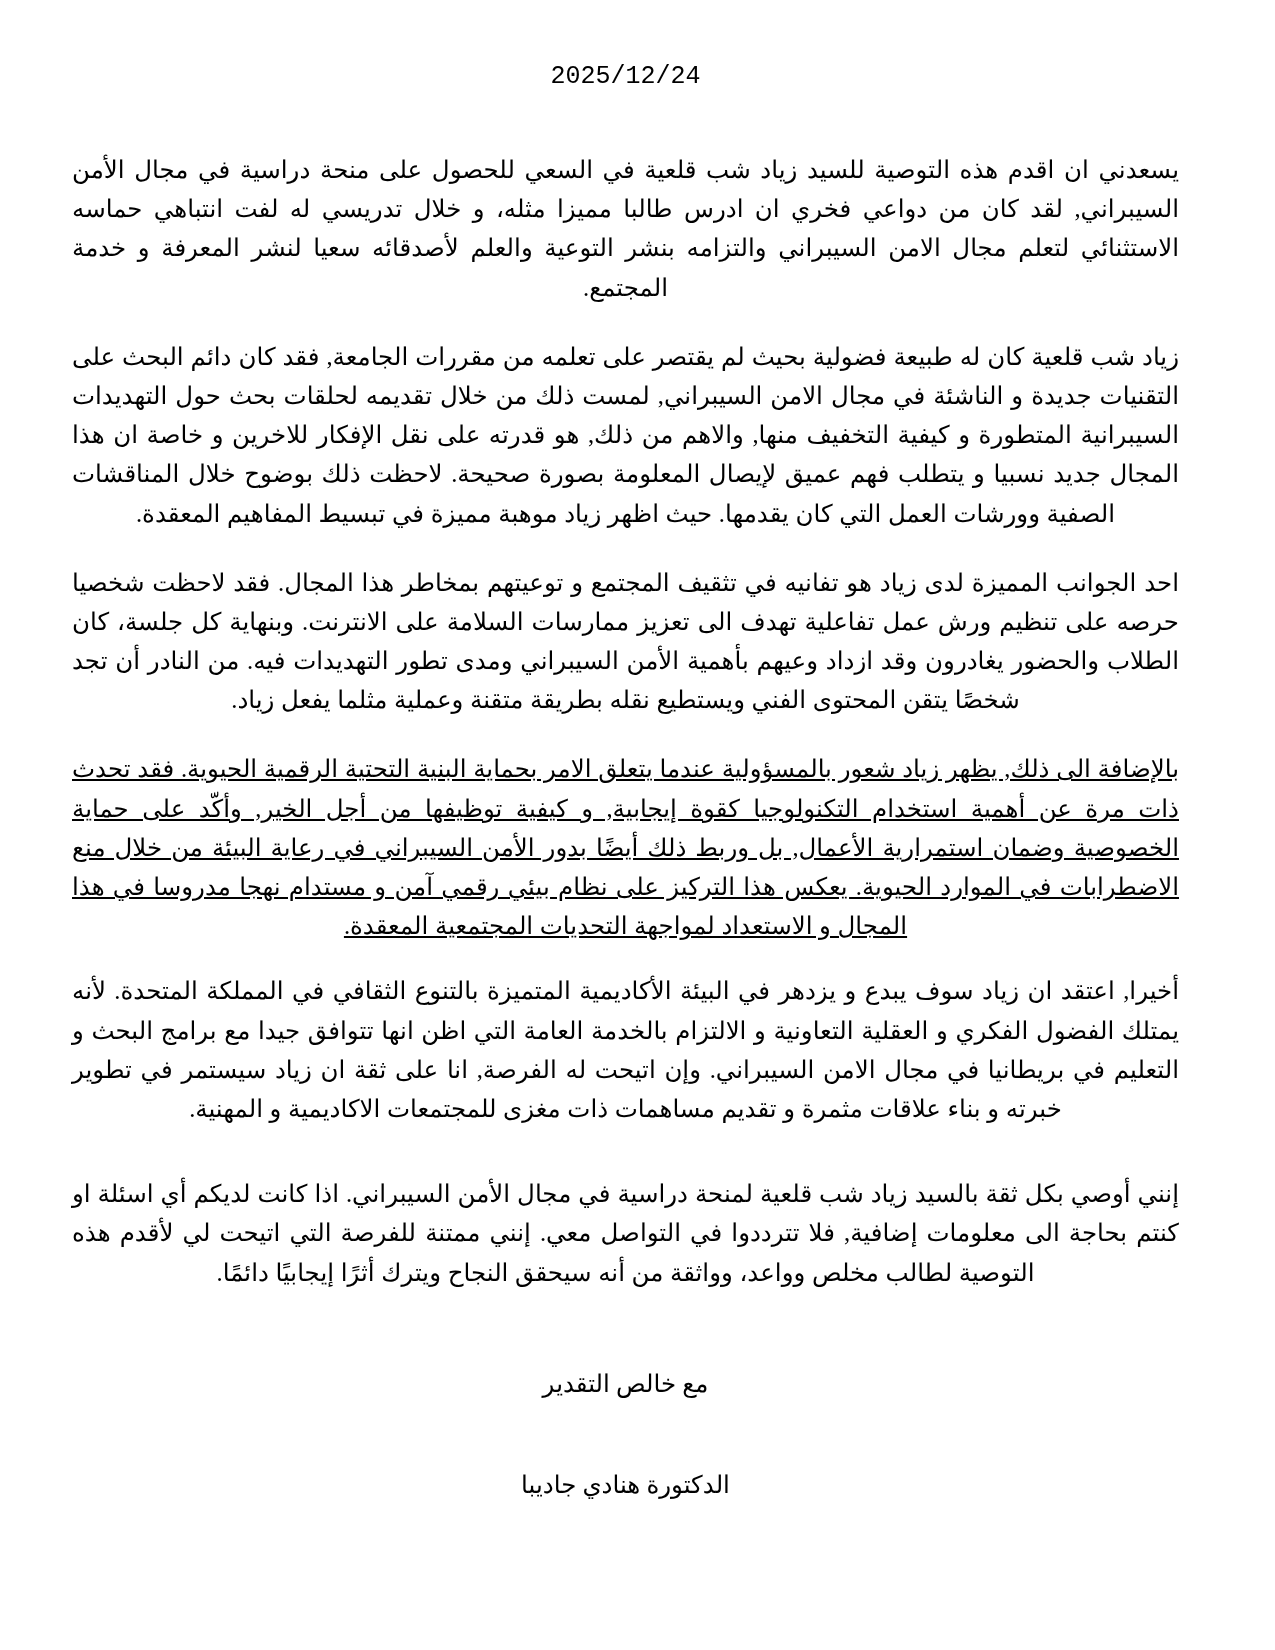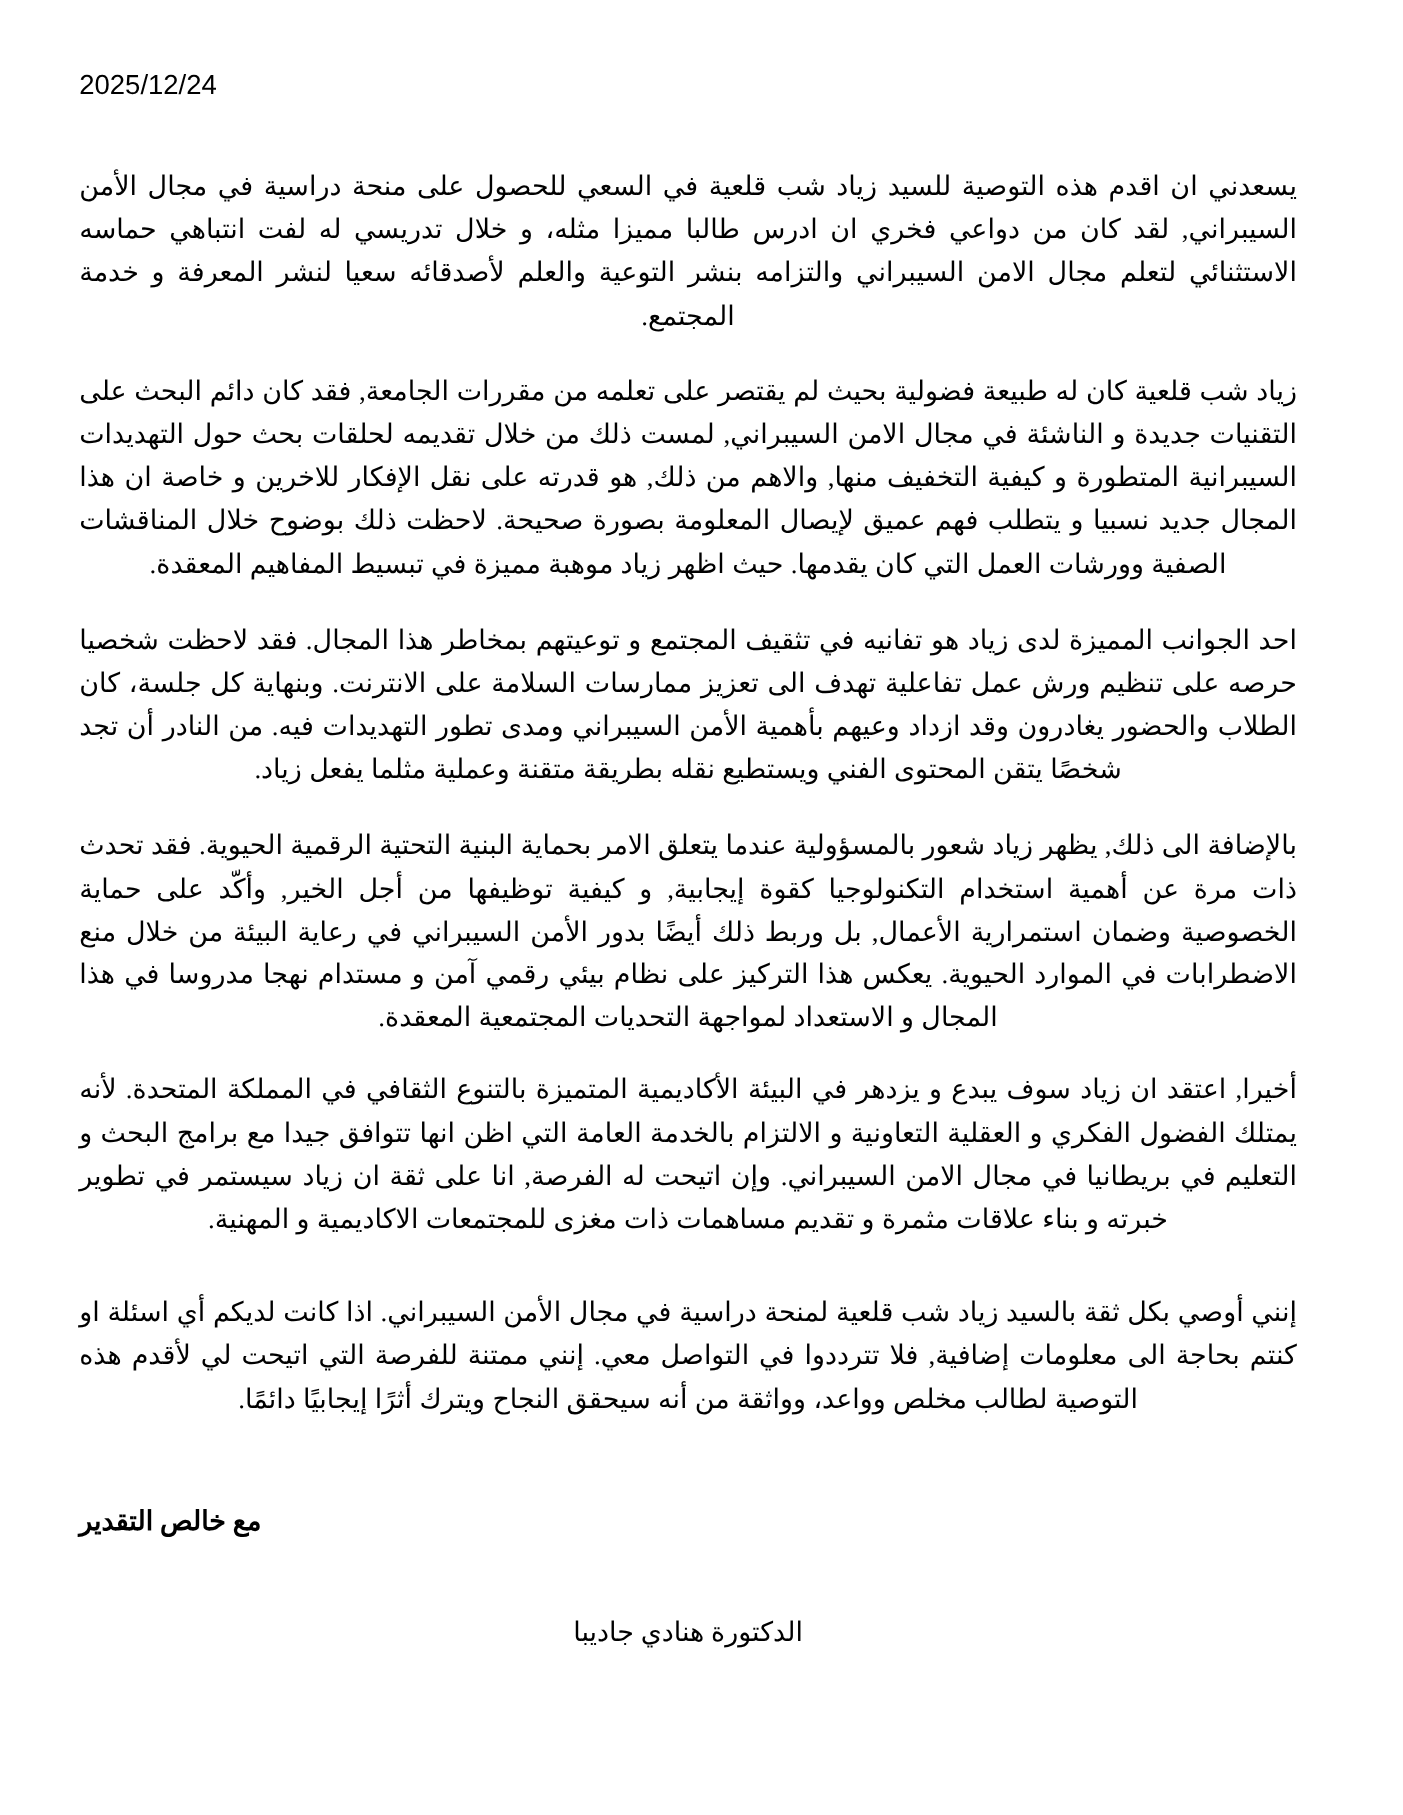--- a/index.html
+++ b/index.html
@@ -21,23 +21,23 @@
     padding: 0;
     overflow: hidden;
   }
   .inner {
     box-sizing: border-box;
     padding: 62px 96px 40px 72px;
     width: 100%;
     height: 100%;
   }
   .date-row {
-    text-align: left;
+    text-align: center;
     direction: ltr;
-    font-family: Liberation Sans, sans-serif;
+    font-family: Liberation Mono, monospace;
     font-size: 25px;
     line-height: 1.2;
     padding-left: 0px;
     padding-right: 0px;
     margin-bottom: 58px;
     letter-spacing: 0px;
   }
   .body-block {
     direction: rtl;
     text-align: justify;
@@ -47,35 +47,35 @@
     margin: 0 0 30px 0;
     font-size: 24.5px;
     line-height: 1.60;
     text-align: justify;
     text-align-last: center;
     direction: rtl;
     word-spacing: 0.5px;
   }
   p.para.tight {
     margin-bottom: 26px;
+    text-decoration: underline;
   }
   p.para.gap-lg {
     margin-bottom: 46px;
   }
   .closing-block {
     direction: rtl;
     text-align: center;
     margin-top: 72px;
   }
   .closing-line {
     font-size: 24.5px;
     line-height: 1.6;
-    text-align: left;
+    text-align: center;
     margin: 0 0 62px 0;
-    font-weight: bold;
   }
   .signature {
     direction: rtl;
     text-align: center;
   }
   .sig-line {
     font-size: 24.5px;
     line-height: 1.6;
     margin: 0 0 32px 0;
     text-align: center;

